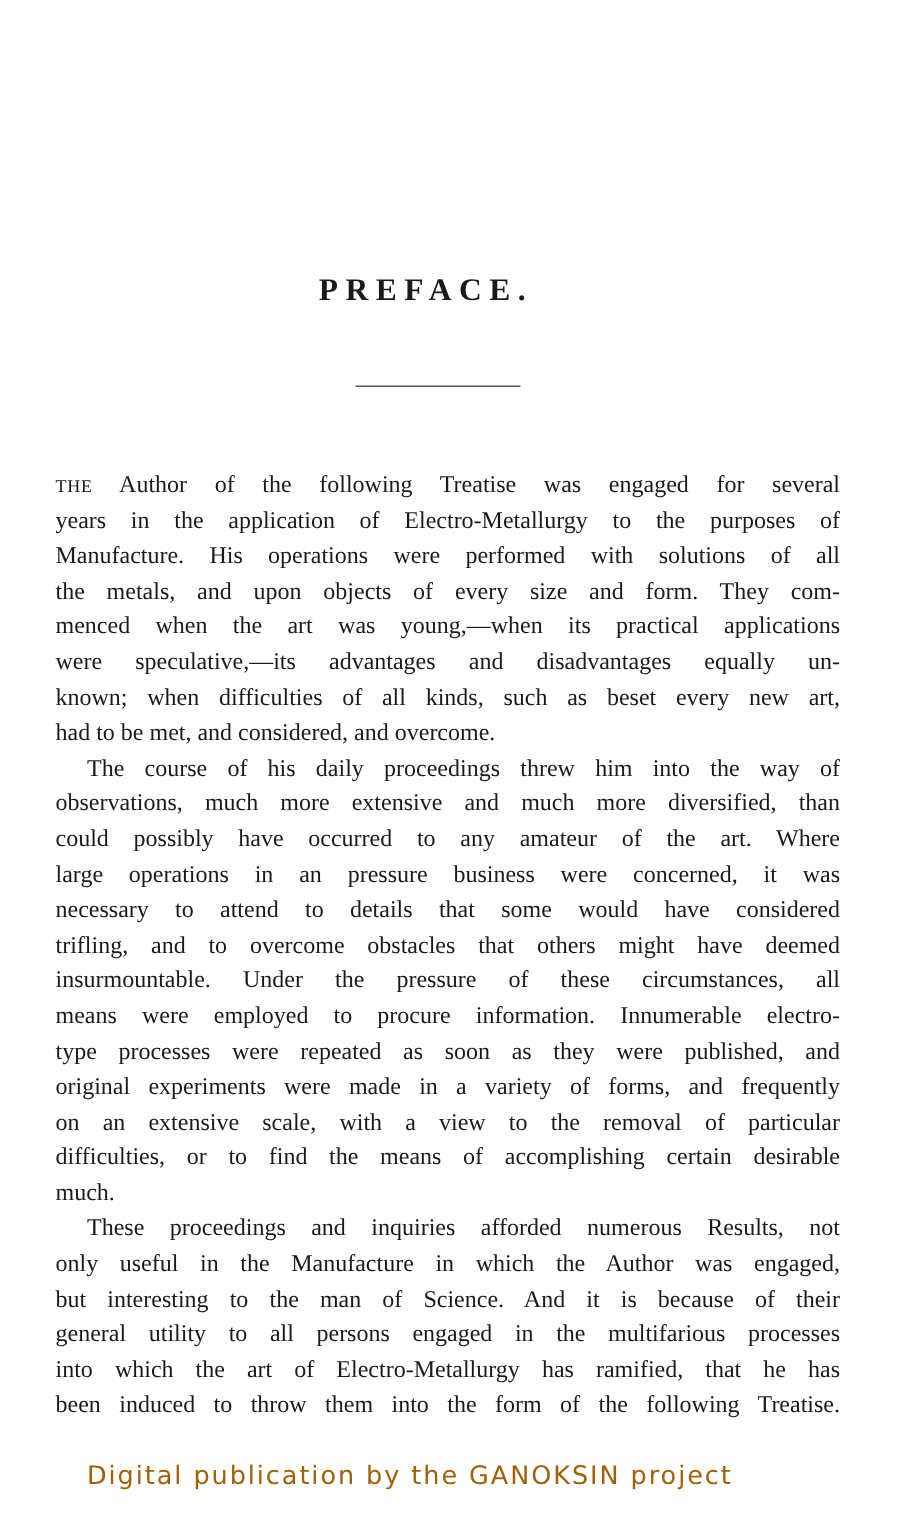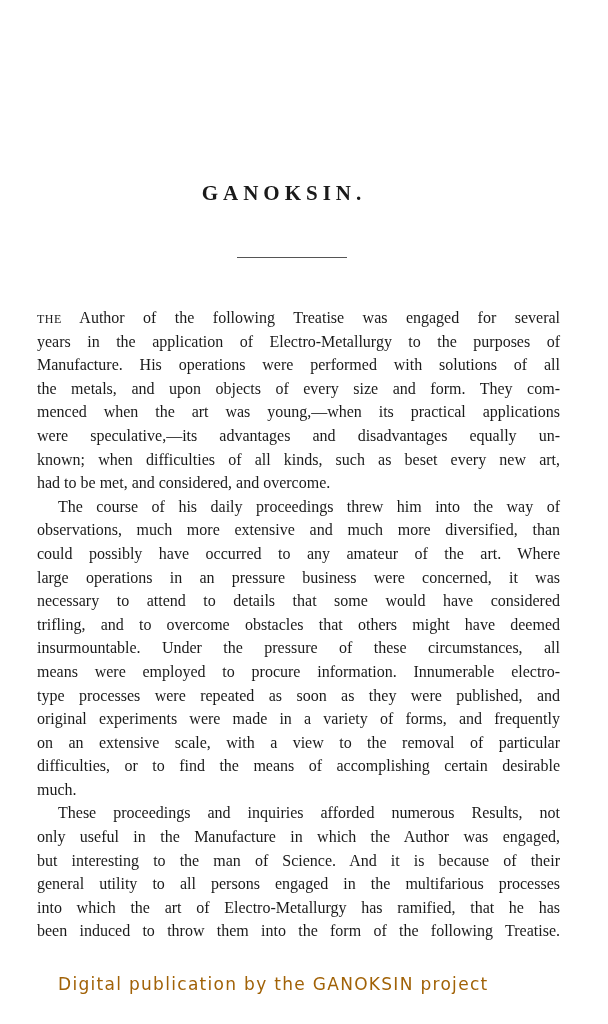--- a/index.html
+++ b/index.html
@@ -7,36 +7,36 @@
   .title {
     position: absolute; top: 181px; left: 0; width: 568px; text-align: center;
     font-family: "Liberation Serif", serif; font-size: 21px; letter-spacing: 5px; font-weight: bold;
     margin-left: 0px;
   }
   .rule {
     position: absolute; top: 257px; left: 237px; width: 110px; height: 1px; background: #555;
   }
   .body {
     position: absolute; top: 309px; left: 37px; width: 523px;
-    font-family: "Liberation Serif", serif; font-size: 16px; line-height: 18px;
+    font-family: "Liberation Serif", serif; font-size: 16px; line-height: 30px;
   }
   .line { display: block; white-space: nowrap; text-align: justify; text-align-last: justify; height: 23.6px; }
   .line.last { text-align-last: left; }
   .indent { padding-left: 21px; }
   .sc { font-size: 12px; letter-spacing: 0.5px; }
   .footer {
     position: absolute; top: 974px; left: 58px; width: 540px;
     font-family: "DejaVu Sans", sans-serif; font-size: 17px; letter-spacing: 1.3px; color: #a16207;
   }
 </style>
 </head>
 <body>
 
 <div>
-  <div class="title">GANOKSIN.</div>
+  <div class="title">PREFACE.</div>
   <div class="rule"></div>
 
   <div class="body">
     <div>
       <span class="line"><span class="sc">THE</span><span> Author of the following Treatise was engaged for several</span></span>
       <span class="line">years in the application of Electro-Metallurgy to the purposes of</span>
       <span class="line">Manufacture.  His operations were performed with solutions of all</span>
       <span class="line">the metals, and upon objects of every size and form.  They com-</span>
       <span class="line">menced when the art was young,—when its practical applications</span>
       <span class="line">were speculative,—its advantages and disadvantages equally un-</span>

